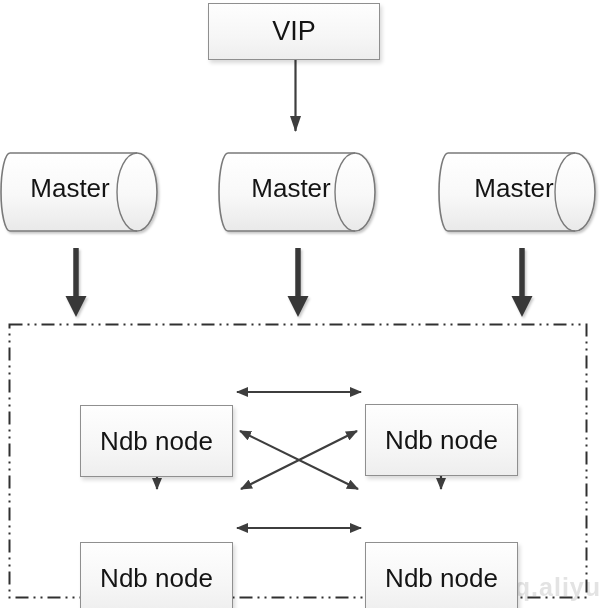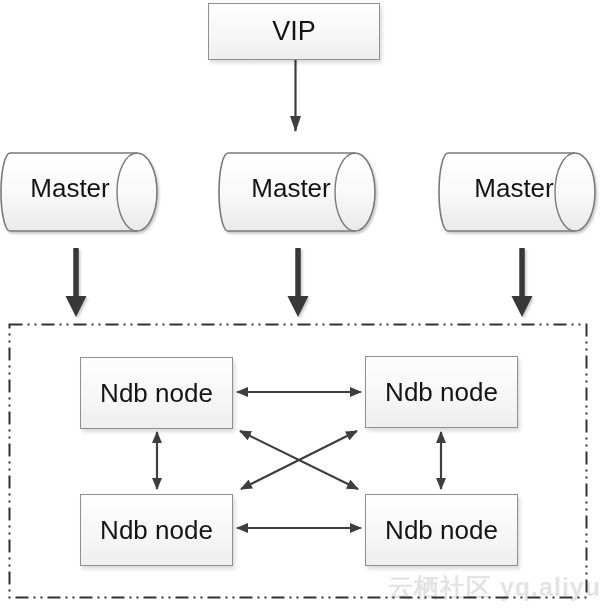--- a/index.html
+++ b/index.html
@@ -9,21 +9,21 @@
   }
   .layer{position:absolute;left:0;top:0;}
   .node{
     position:absolute;border:1px solid #8f8f8f;
     background:linear-gradient(180deg,#fefefe 0%,#f6f6f6 60%,#eeeeee 100%);
     box-shadow:2px 3px 4px rgba(0,0,0,.15);
     display:flex;align-items:center;justify-content:center;
     color:#141414;box-sizing:border-box;
   }
   .vip{left:208px;top:3px;width:172px;height:57px;font-size:27px;}
-  .ndb{width:153px;height:72px;font-size:26px;}
+  .ndb{width:153px;height:72px;font-size:26px;margin-top:48px;}
   #ndb-tl{left:80px;top:357px;}
   #ndb-tr{left:365px;top:356px;}
   #ndb-bl{left:80px;top:494px;}
   #ndb-br{left:365px;top:494px;}
   .master-label{
     position:absolute;top:153px;height:71px;
     display:flex;align-items:center;justify-content:center;
     font-size:26px;color:#141414;pointer-events:none;
   }
   #master-label-1{left:0px;width:140px;}

